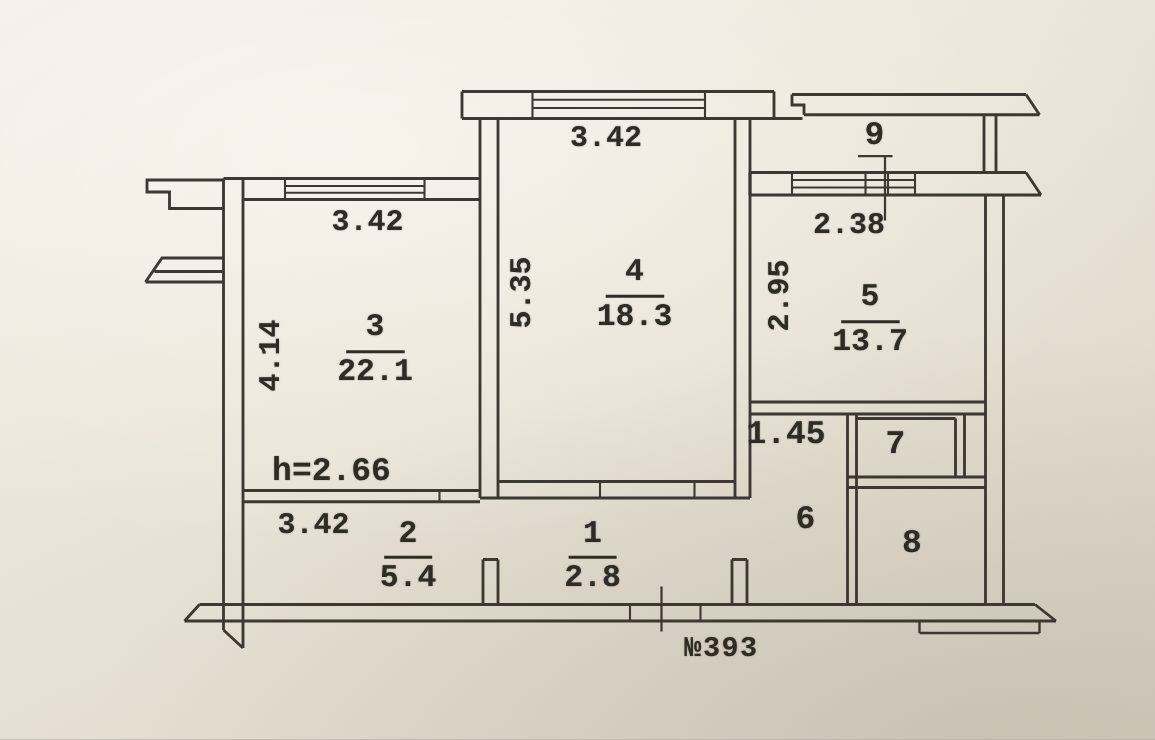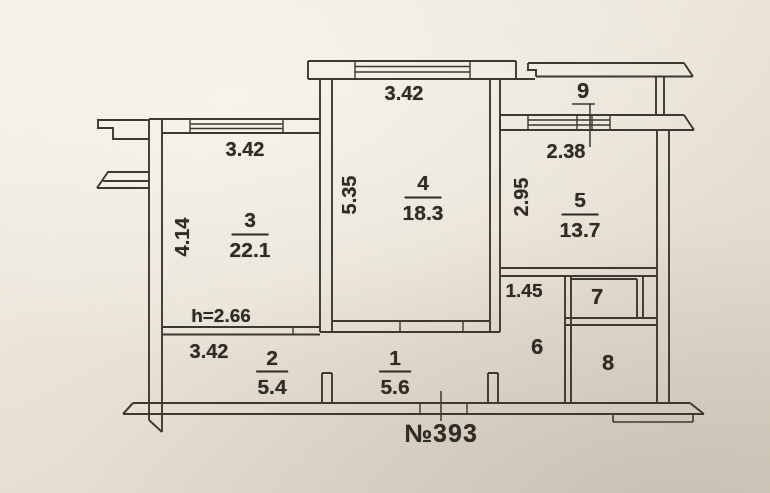--- a/index.html
+++ b/index.html
@@ -1,38 +1,38 @@
 <!DOCTYPE html>
 <html><head>
 <meta charset="utf-8">
 <style>
   html,body{margin:0;padding:0;background:#b8b2a6;}
   #stage{
     position:relative;width:770px;height:493px;overflow:hidden;
-    font-family:Liberation Sans, sans-serif;
+    font-family:Liberation Mono, monospace;
     background:
       radial-gradient(ellipse 120% 90% at 30% 20%, rgba(255,252,246,0.55) 0%, rgba(255,252,246,0) 60%),
       radial-gradient(ellipse 140% 100% at 85% 100%, rgba(120,108,90,0.18) 0%, rgba(120,108,90,0) 55%),
       linear-gradient(155deg,#f3ede6 0%,#ece6db 35%,#e4ddd0 65%,#d9d2c4 100%);
   }
   svg{position:absolute;left:0;top:0;}
   .lbl{
     position:absolute;transform:translate(-50%,-50%);
     color:#2f2b25;font-weight:bold;white-space:nowrap;
     text-shadow:0 0 1px rgba(47,43,37,0.55);
     line-height:1;
   }
   .dim{font-size:20px;}
-  .small{font-size:19px;}
+  .small{font-size:22px;}
   .roomfrac{display:flex;flex-direction:column;align-items:center;}
   .roomfrac .num{font-size:21px;border-bottom:2.2px solid #2f2b25;padding:2px 13px 4px 13px;}
   .roomfrac .area{font-size:21px;padding-top:3px;}
   .roomnum{font-size:22px;}
   .rot{transform:translate(-50%,-50%) rotate(-90deg);}
-  .aptnum{font-size:25px;letter-spacing:1px;}
+  .aptnum{font-size:19px;letter-spacing:1px;margin-left:40px;}
 </style>
 </head>
 <body>
 
 <div id="stage">
 
   <svg width="770" height="493" viewBox="0 0 770 493" stroke="#3d3831" stroke-width="1.9" fill="none" stroke-linecap="butt">
 
     <g>
       <path d="M149,119 V420 M162,119 V432 M149,420 L162,432"></path>
@@ -151,21 +151,21 @@
 
   <div class="lbl dim" style="left:209px;top:351px;">3.42</div>
 
   <div class="lbl roomfrac" style="left:272px;top:371px;">
     <span class="num" style="padding:1px 10px 3px 10px;">2</span>
     <span class="area">5.4</span>
   </div>
 
   <div class="lbl roomfrac" style="left:395px;top:371px;">
     <span class="num" style="padding:1px 10px 3px 10px;">1</span>
-    <span class="area">5.6</span>
+    <span class="area">2.8</span>
   </div>
 
   <div class="lbl small" style="left:524px;top:290px;">1.45</div>
 
   <div class="lbl roomnum" style="left:537px;top:347px;">6</div>
 
   <div class="lbl roomnum" style="left:597px;top:297px;">7</div>
 
   <div class="lbl roomnum" style="left:608px;top:363px;">8</div>
 

